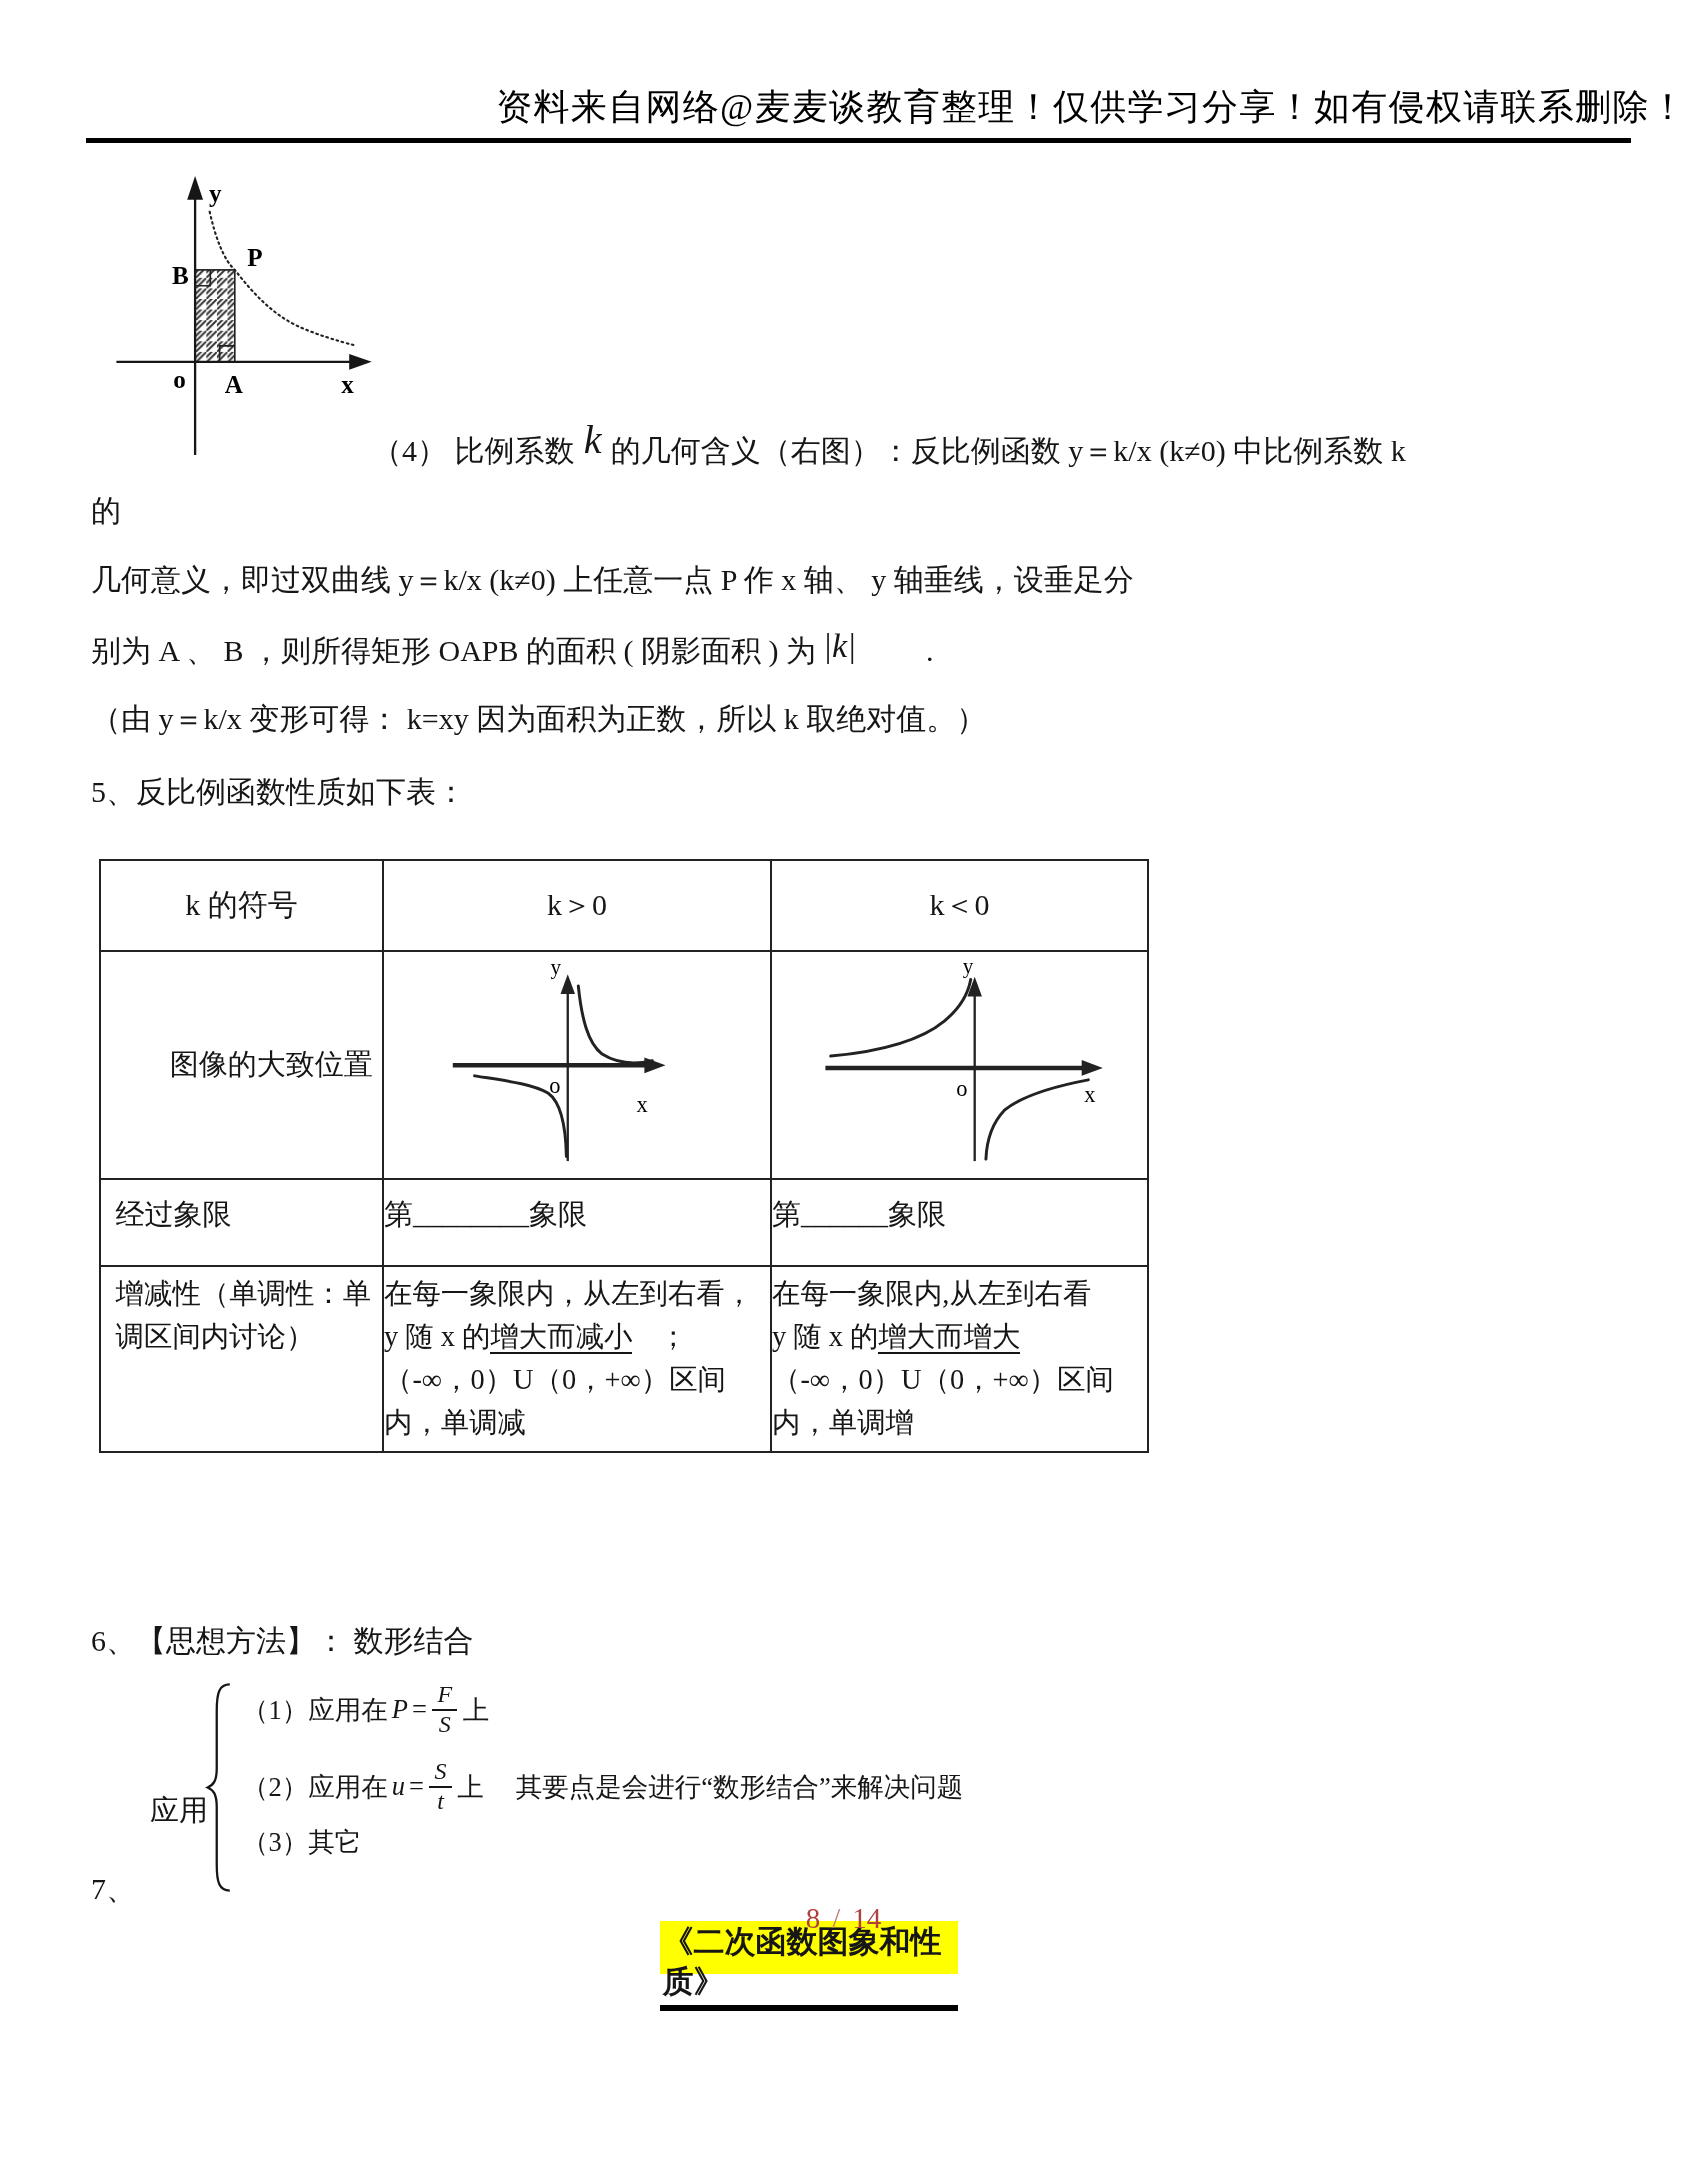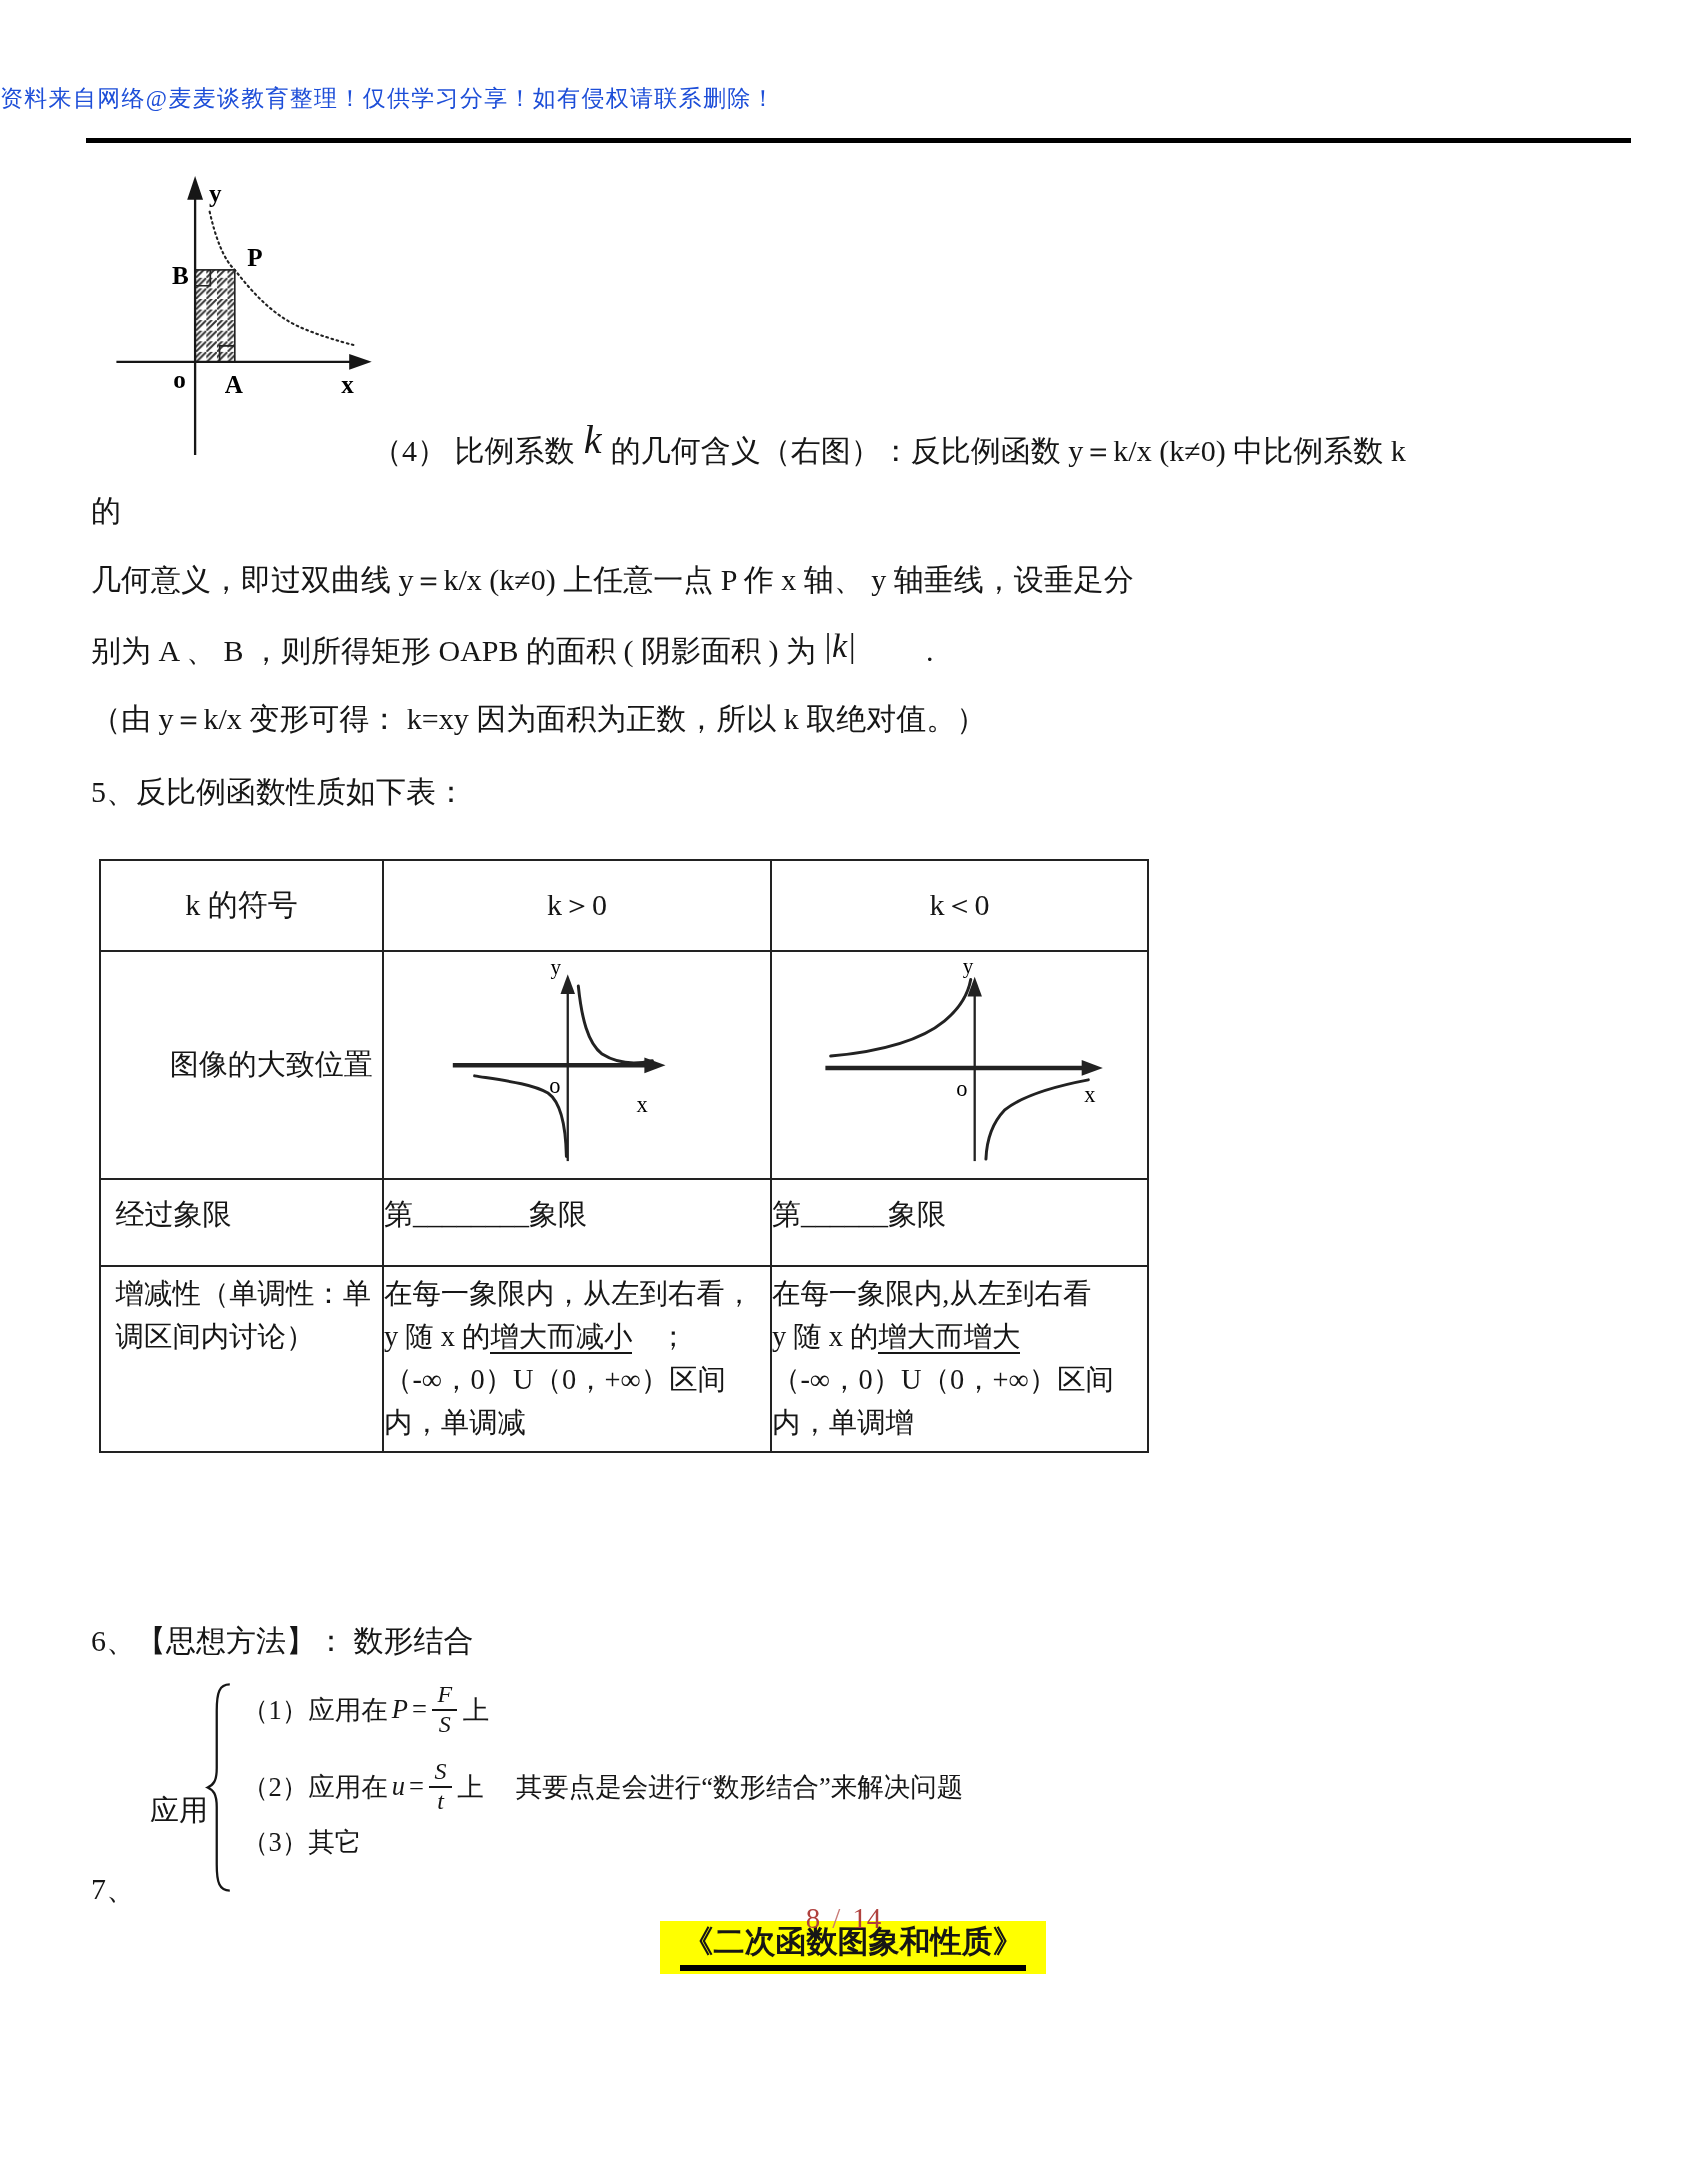--- a/index.html
+++ b/index.html
@@ -1,22 +1,22 @@
 <!DOCTYPE html>
 <html style="font-size:10.6px"><head>
 <meta charset="utf-8">
 <style>
   html,body{margin:0;padding:0;background:#ffffff;}
   .page{position:relative;width:1687px;height:2183px;background:#ffffff;overflow:hidden;
         font-family:"Liberation Serif","DejaVu Serif",serif;color:#161616;}
   .abs{position:absolute;}
 
   
-  .header-notice{left:0;top:83px;width:1687px;text-align:left;font-size:23px;
-                 letter-spacing:1.3px;color:#1d4ed8;}
+  .header-notice{left:0;top:83px;width:1687px;text-align:right;font-size:36px;
+                 letter-spacing:1.3px;color:#000000;}
   .header-rule{left:86px;top:138px;width:1545px;height:5.3px;background:#000;}
 
   
   .bodyline{font-size:30px;line-height:41px;white-space:nowrap;}
   .kbig{font-style:italic;font-size:40px;position:relative;top:-8px;margin:0 9.3px;}
   .absk{font-style:italic;font-size:34px;position:relative;top:-4px;margin:0 6.6px;}
   .endperiod{margin-left:63px;}
 
   
   .proptable{border-collapse:collapse;table-layout:fixed;border:2.6px solid #222;}
@@ -38,21 +38,21 @@
   
   .appitem{display:flex;align-items:center;font-size:26.5px;white-space:nowrap;}
   .mvar{font-style:italic;margin:0 4px;}
   .frac{display:inline-flex;flex-direction:column;align-items:center;
         font-style:italic;font-size:24px;line-height:1.15;margin:0 5.3px;}
   .frac .num{border-bottom:2px solid #161616;padding:0 5.3px;}
   .frac .den{padding:0 5.3px;}
   .appnote{margin-left:32px;}
 
   
-  .hl-title{left:660px;top:1921px;width:386px;height:53px;background:#ffff00;
+  .hl-title{left:660px;top:1921px;width:298px;height:53px;background:#ffff00;
             display:flex;align-items:flex-start;justify-content:center;}
   .hl-title span{font-weight:bold;font-size:31px;line-height:40px;
                  border-bottom:6px solid #000;padding:1.3px 2.6px 2.6px 2.6px;}
   .pageno{left:0;top:1902px;width:1687px;text-align:center;font-size:29px;color:#b0413e;}
   .pageno .sep{color:#c97a76;margin:0 12px;}
 
   svg text{font-family:"Liberation Serif","DejaVu Serif",serif;}
 </style>
 </head>
 <body>

